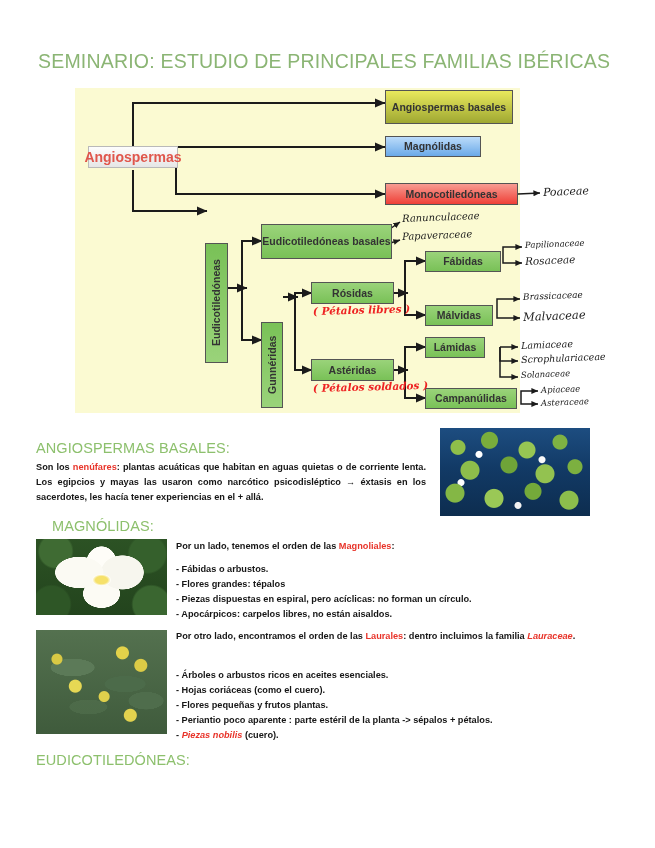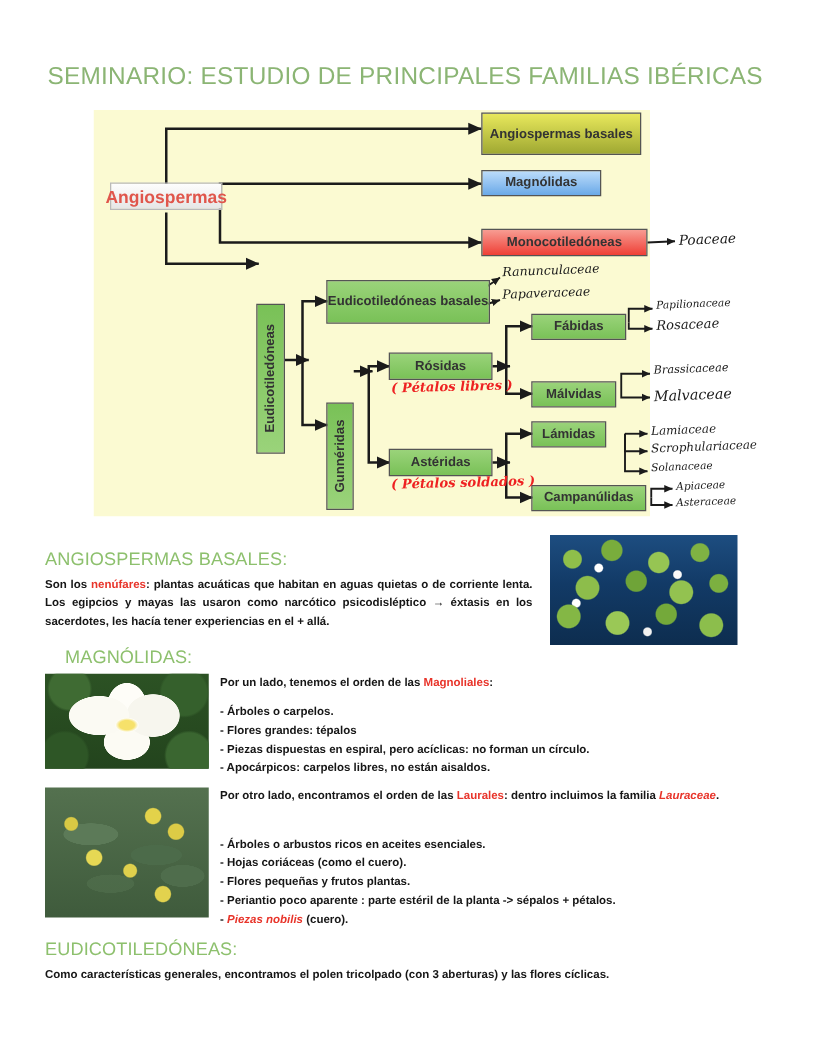--- a/index.html
+++ b/index.html
@@ -235,36 +235,35 @@
   <div class="photo pond" style="left:440px; top:428px; width:150px; height:88px;"></div>
 
   <div class="sec-head" style="left:52px; top:518px;">MAGNÓLIDAS:</div>
 
   <div class="photo magnolia" style="left:36px; top:539px; width:131px; height:76px;"></div>
 
   <div class="para" style="left:176px; top:539px; width:412px;">
     <span>Por un lado, tenemos el orden de las </span><span class="hl">Magnoliales</span><span>:</span>
   </div>
 
-  <div class="para" style="left:176px; top:562px; width:412px;">- Árboles o carpelos.</div>
+  <div class="para" style="left:176px; top:562px; width:412px;">- Fábidas o arbustos.</div>
   <div class="para" style="left:176px; top:577px; width:412px;">- Flores grandes: tépalos</div>
   <div class="para" style="left:176px; top:592px; width:412px;">- Piezas dispuestas en espiral, pero acíclicas: no forman un círculo.</div>
   <div class="para" style="left:176px; top:607px; width:412px;">- Apocárpicos: carpelos libres, no están aisaldos.</div>
 
   <div class="photo laurel" style="left:36px; top:630px; width:131px; height:104px;"></div>
 
   <div class="para" style="left:176px; top:629px; width:412px;">
     <span>Por otro lado, encontramos el orden de las </span><span class="hl">Laurales</span><span>: dentro incluimos la familia </span><span class="it">Lauraceae</span><span>.</span>
   </div>
 
   <div class="para" style="left:176px; top:668px; width:412px;">- Árboles o arbustos ricos en aceites esenciales.</div>
   <div class="para" style="left:176px; top:683px; width:412px;">- Hojas coriáceas (como el cuero).</div>
   <div class="para" style="left:176px; top:698px; width:412px;">- Flores pequeñas y frutos plantas.</div>
   <div class="para" style="left:176px; top:713px; width:412px;">- Periantio poco aparente : parte estéril de la planta -&gt; sépalos + pétalos.</div>
   <div class="para" style="left:176px; top:728px; width:412px;">
     <span>- </span><span class="it">Piezas nobilis</span><span> (cuero).</span>
   </div>
 
   <div class="sec-head" style="left:36px; top:752px;">EUDICOTILEDÓNEAS:</div>
 
-  <div class="para" style="left:36px; top:772px; width:500px;">Como características generales, encontramos el polen tricolpado (con 3 aberturas) y las flores cíclicas.</div>
 
 </div>
 
 </body></html>

